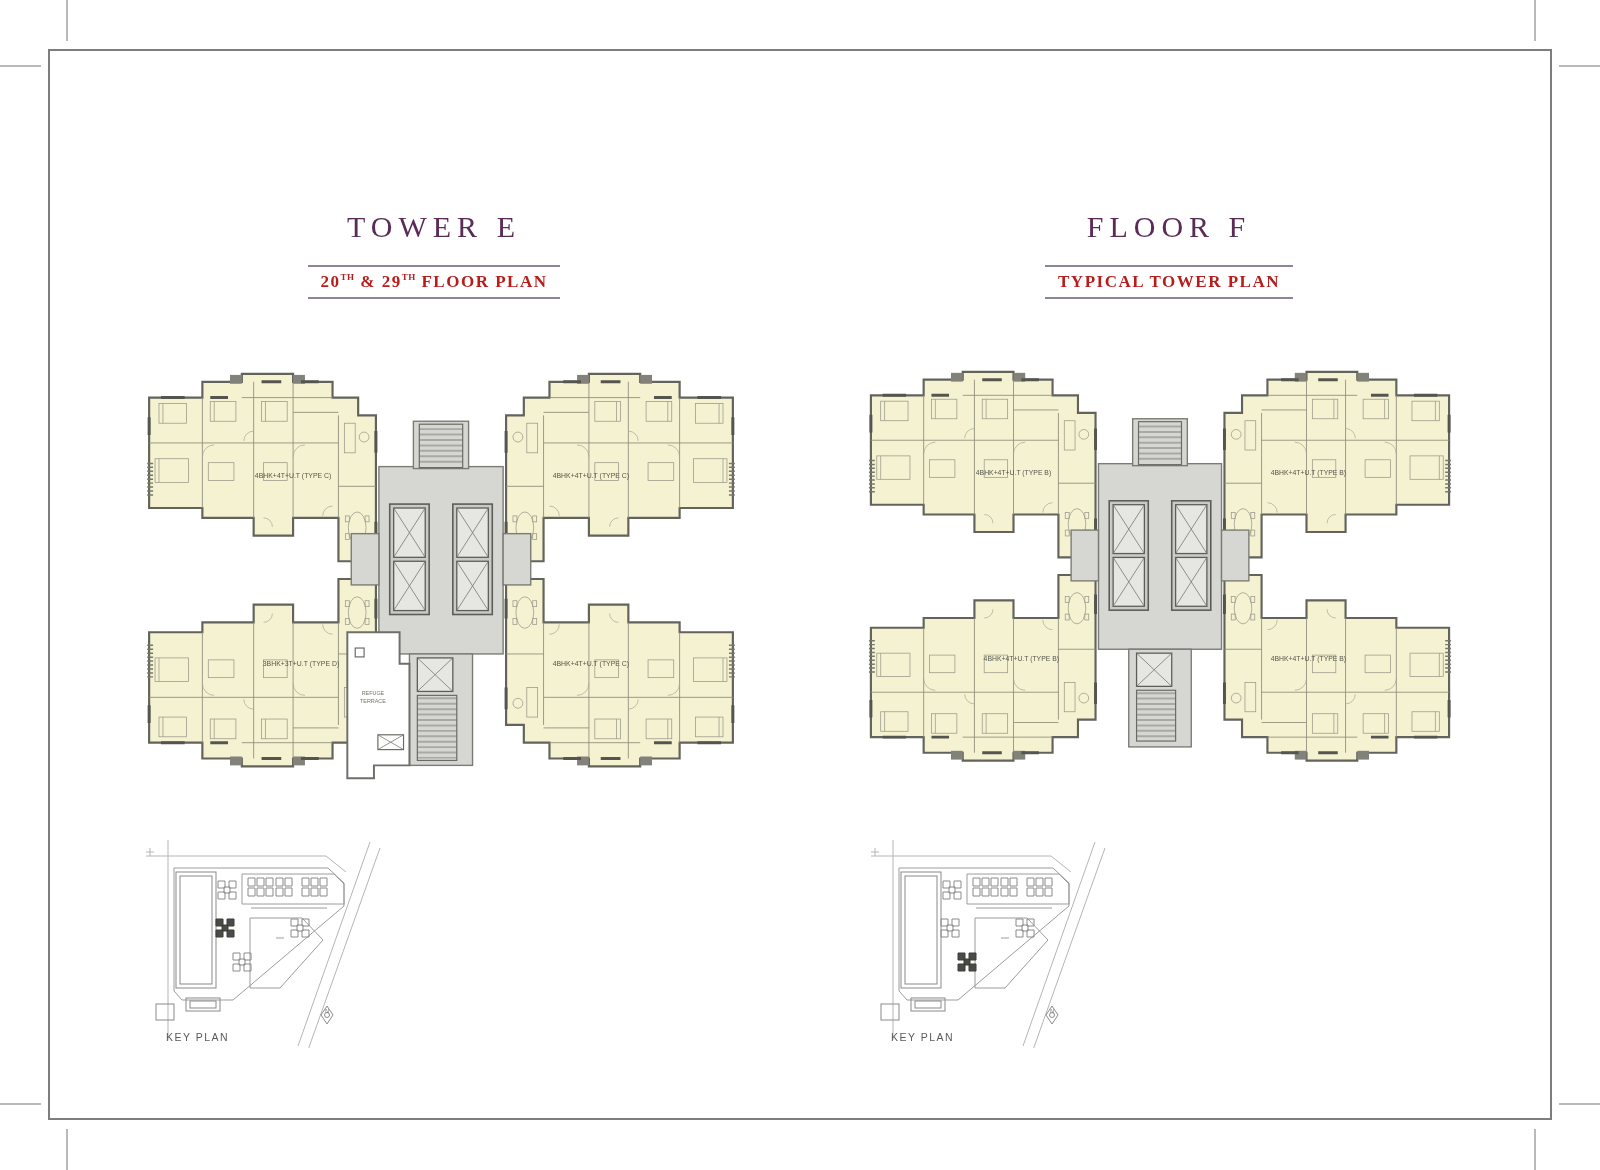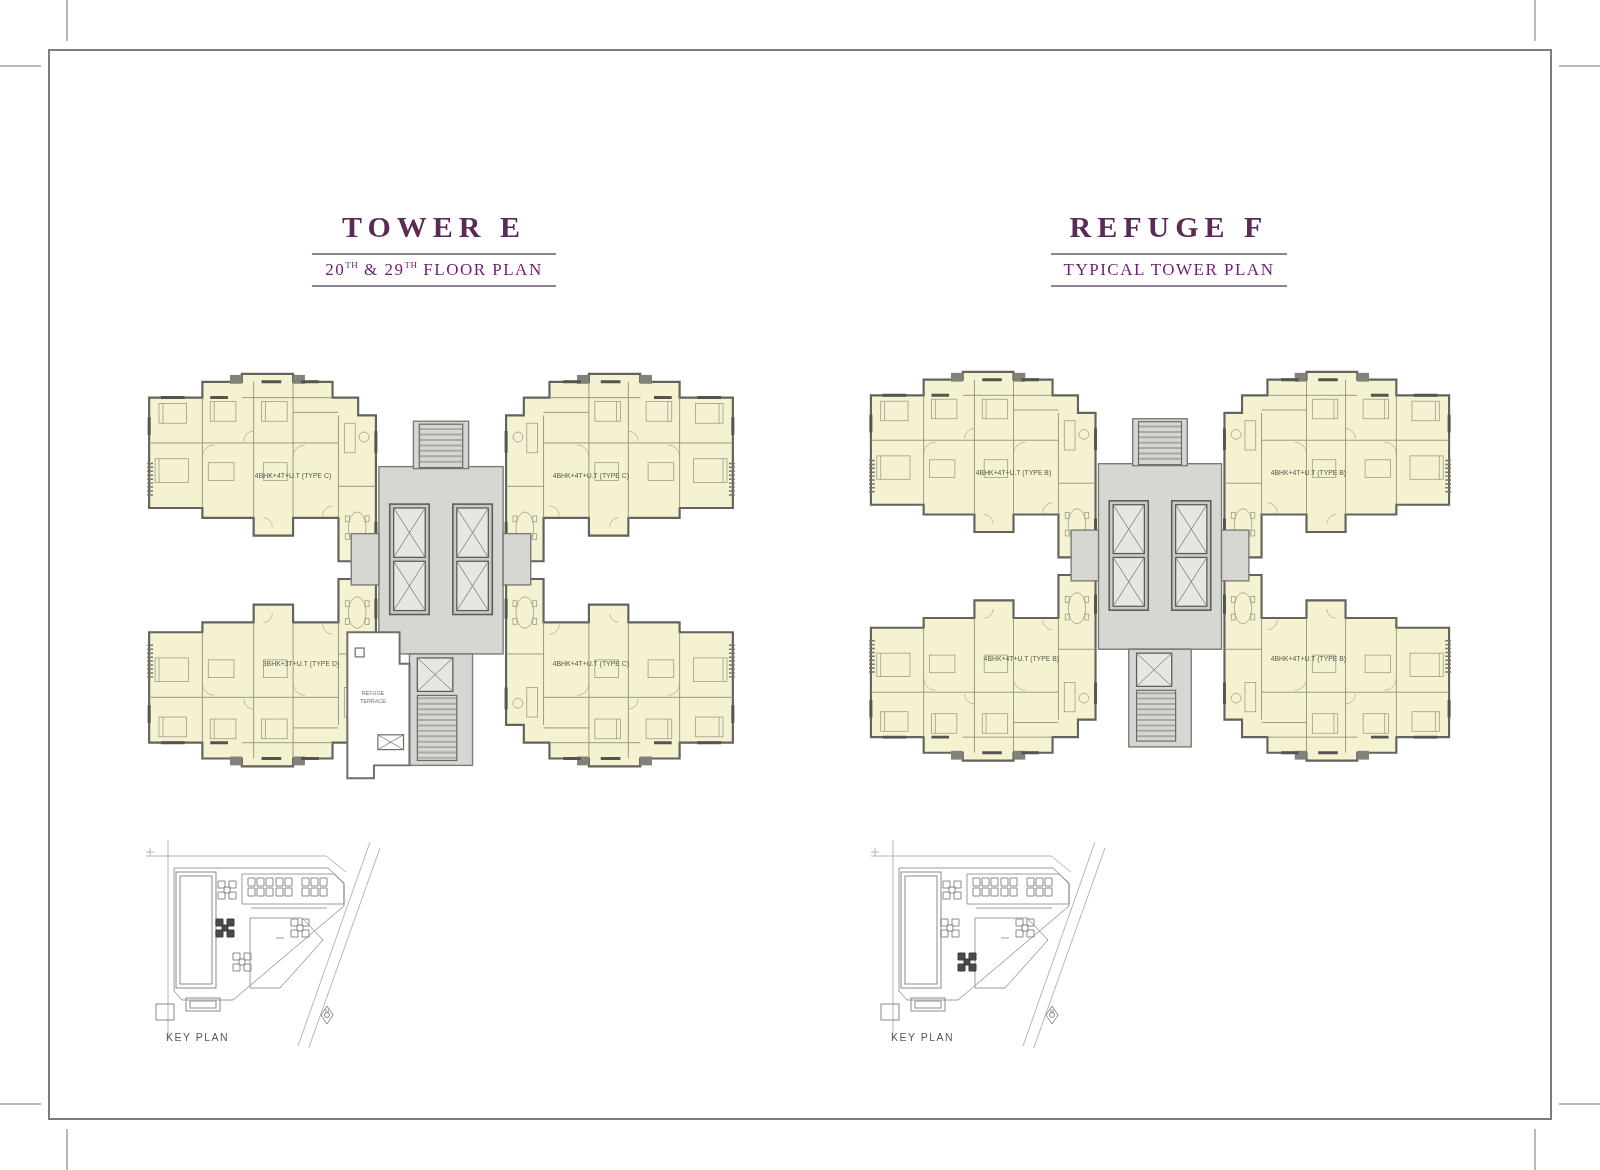--- a/index.html
+++ b/index.html
@@ -6,24 +6,24 @@
   .page{position:relative;width:1600px;height:1170px;background:#ffffff;overflow:hidden;
         font-family:"Liberation Serif",serif;}
   .frame{position:absolute;left:48px;top:49px;width:1504px;height:1071px;
          border:2px solid #7d7d7d;box-sizing:border-box;}
   .cropmark{position:absolute;background:#b9b9b9;}
   .cm-v{width:2px;height:41px;}
   .cm-h{width:41px;height:2px;}
 
   
   .tower-header{position:absolute;width:500px;text-align:center;top:210px;}
-  .tower-title{font-size:30px;letter-spacing:6px;color:#5a2b57;font-weight:700;}
-  .tower-sub{display:inline-block;margin-top:9px;padding:5px 13px;
+  .tower-title{font-size:30px;letter-spacing:6px;color:#5a2b57;font-weight:400;}
+  .tower-sub{display:inline-block;margin-top:21px;padding:5px 13px;
              border-top:2px solid #8e8495;border-bottom:2px solid #8e8495;
-             font-size:17px;letter-spacing:1.5px;color:#701a75;}
+             font-size:17px;letter-spacing:1.5px;color:#b91c1c;font-weight:bold;}
   .tower-sub sup{font-size:9px;vertical-align:super;letter-spacing:.5px;}
 
   
   .plan{position:absolute;}
   .apt{fill:#f5f2d2;stroke:#63635c;stroke-width:2.2;}
   .p{stroke:#8f8f7d;stroke-width:.9;fill:none;}
   .f{stroke:#9c9c8c;stroke-width:.8;fill:none;}
   .d{stroke:#a5a593;stroke-width:.7;fill:none;}
   .w{stroke:#55554f;stroke-width:3;fill:none;}
   .dk{fill:#82827a;stroke:none;}
@@ -62,21 +62,21 @@
   <div class="cropmark cm-h" style="left:1559px;top:1103px;"></div>
 
   <div class="frame"></div>
 
   <div class="tower-header" style="left:184px;">
     <div class="tower-title">TOWER E</div>
     <div class="tower-sub"><span>20</span><sup>TH</sup><span> &amp; 29</span><sup>TH</sup><span> FLOOR PLAN</span></div>
   </div>
 
   <div class="tower-header" style="left:919px;">
-    <div class="tower-title">REFUGE F</div>
+    <div class="tower-title">FLOOR F</div>
     <div class="tower-sub"><span>TYPICAL TOWER PLAN</span><sup></sup><span></span><sup></sup><span></span></div>
   </div>
 
   <svg class="plan" style="left:145px;top:368px;" width="592" height="424" viewBox="0 0 600 430">
     <defs>
       <g id="wE">
         <polygon class="apt" points="4,30 58,30 58,14 98,14 98,6 150,6 150,14 190,14 190,30 216,30 216,48 234,48 234,196 196,196 196,152 150,152 150,170 110,170 110,152 58,152 58,142 4,142"></polygon>
         <path class="p" d="M58,30V142 M110,14V152 M150,14V152 M196,48V152 M4,76H196 M196,120H234 M98,30H190 M150,45H196"></path>
         <rect class="dk" x="86" y="7" width="12" height="9"></rect>
         <rect class="dk" x="150" y="7" width="12" height="9"></rect>

